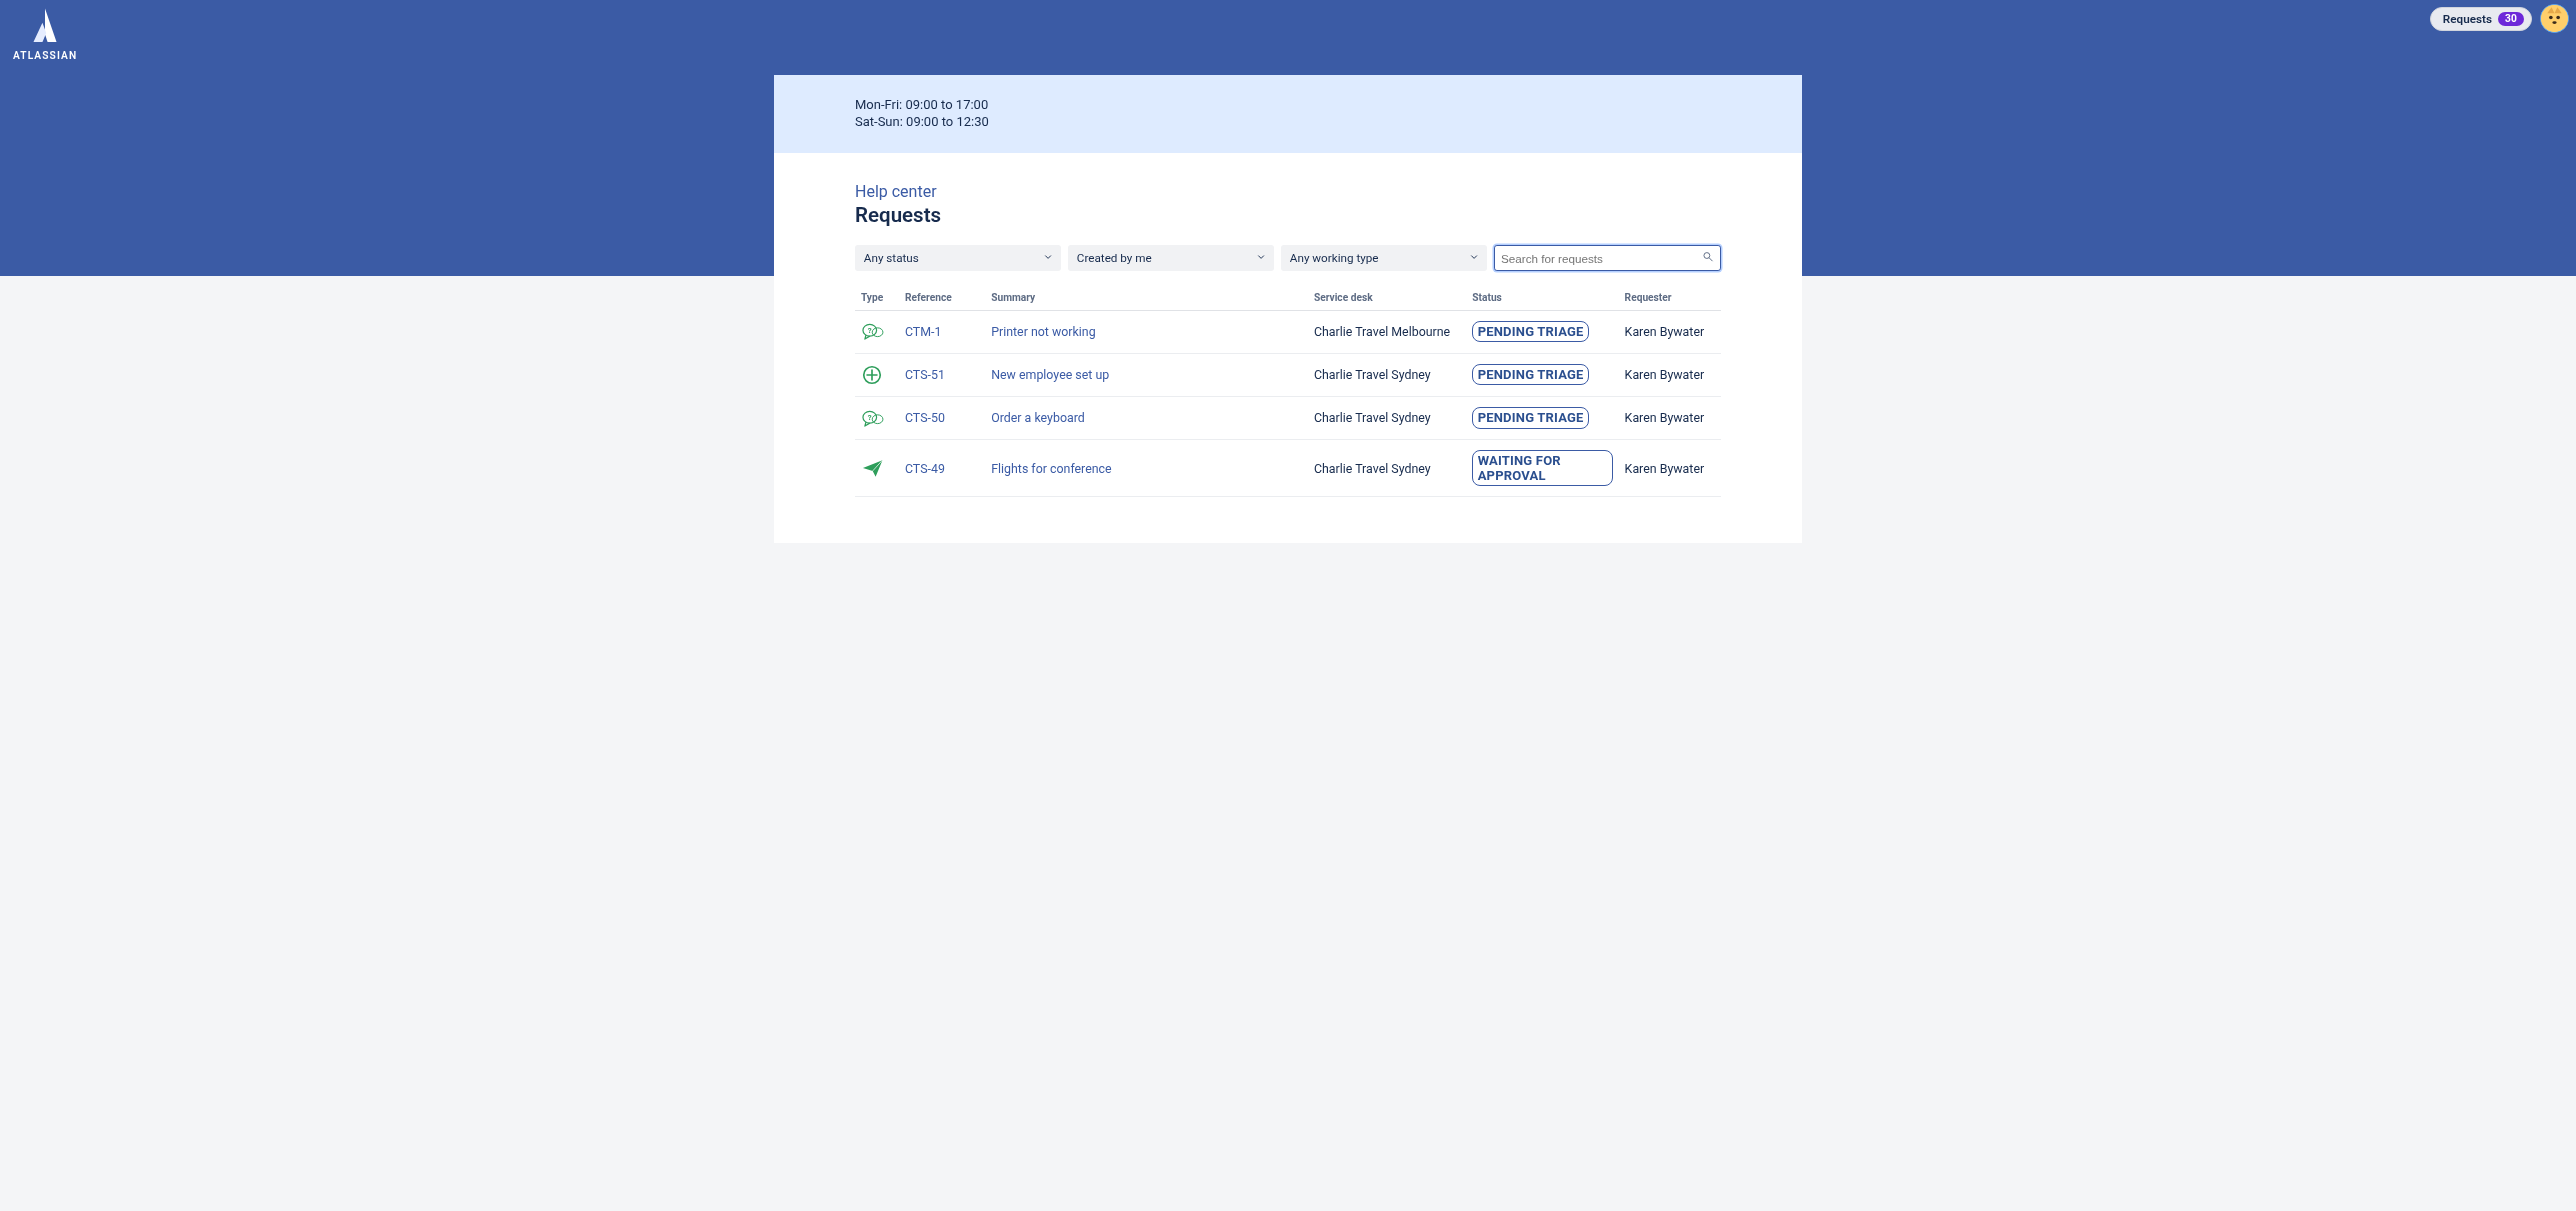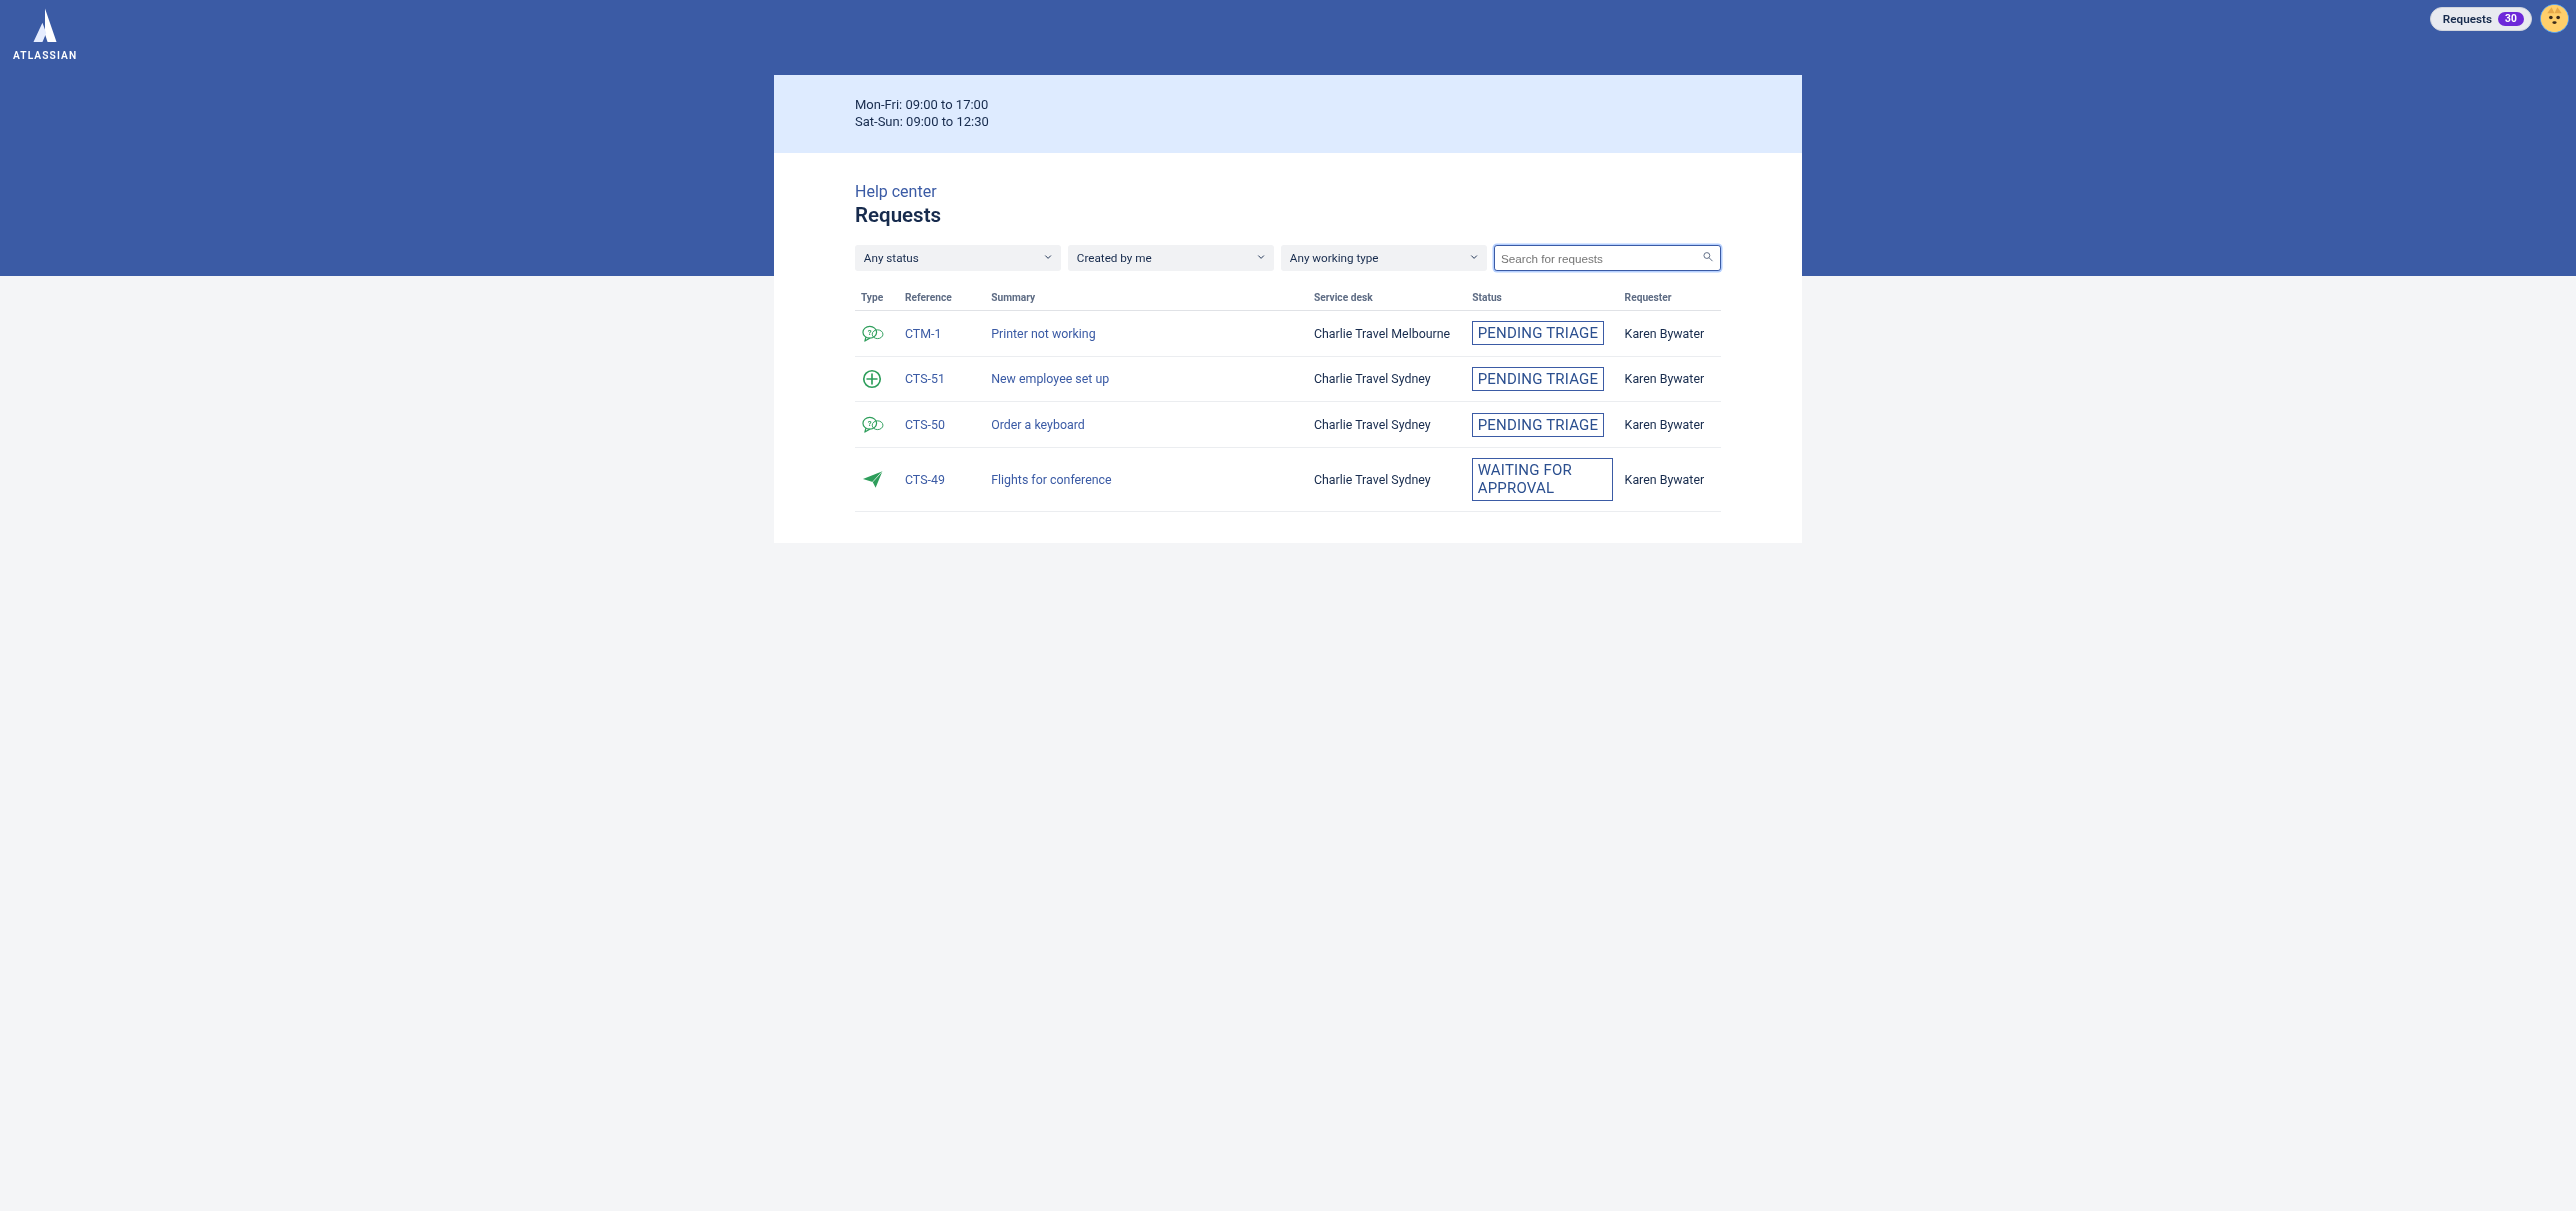--- a/index.html
+++ b/index.html
@@ -193,25 +193,25 @@
   .col-ref { width: 86px; }
   .col-summary { width: 322px; }
   .col-desk { width: 158px; }
   .col-status { width: 152px; }
   .col-requester { width: 102px; }
   .link { color: #3b5ba5; cursor: pointer; }
   .status-lozenge {
     display: inline-block;
     border: 0.7px solid #3b5ba5;
     color: #2b4f8f;
-    font-size: 15px;
-    font-weight: 400;
+    font-size: 13px;
+    font-weight: 700;
     letter-spacing: 0.2px;
     padding: 2.2px 4.4px;
-    border-radius: 0;
+    border-radius: 8px;
     text-transform: uppercase;
   }
   .type-icon { color: #2e9e5b; }
   .type-icon svg { display: block; }
 </style>
 </head>
 <body>
 
 <div class="header-bar">
   <div class="logo-wrap">

